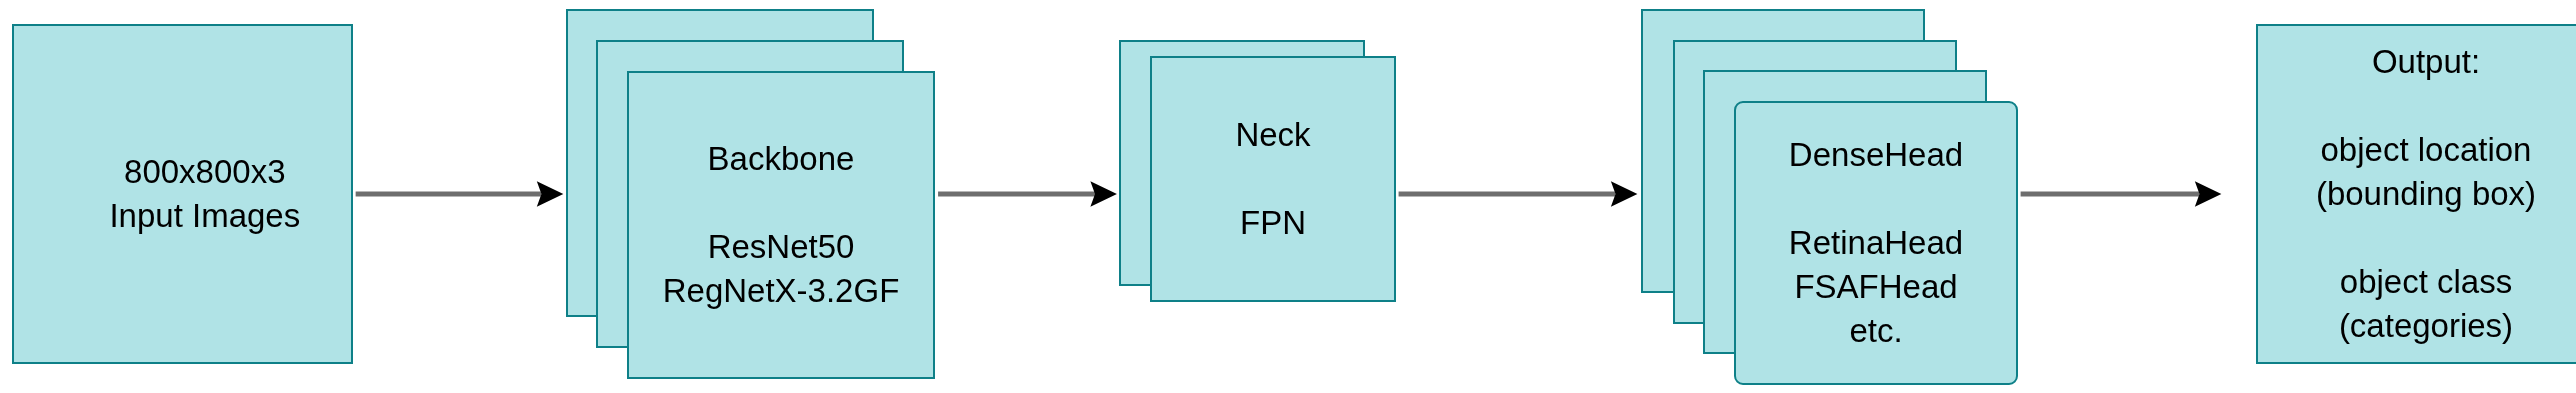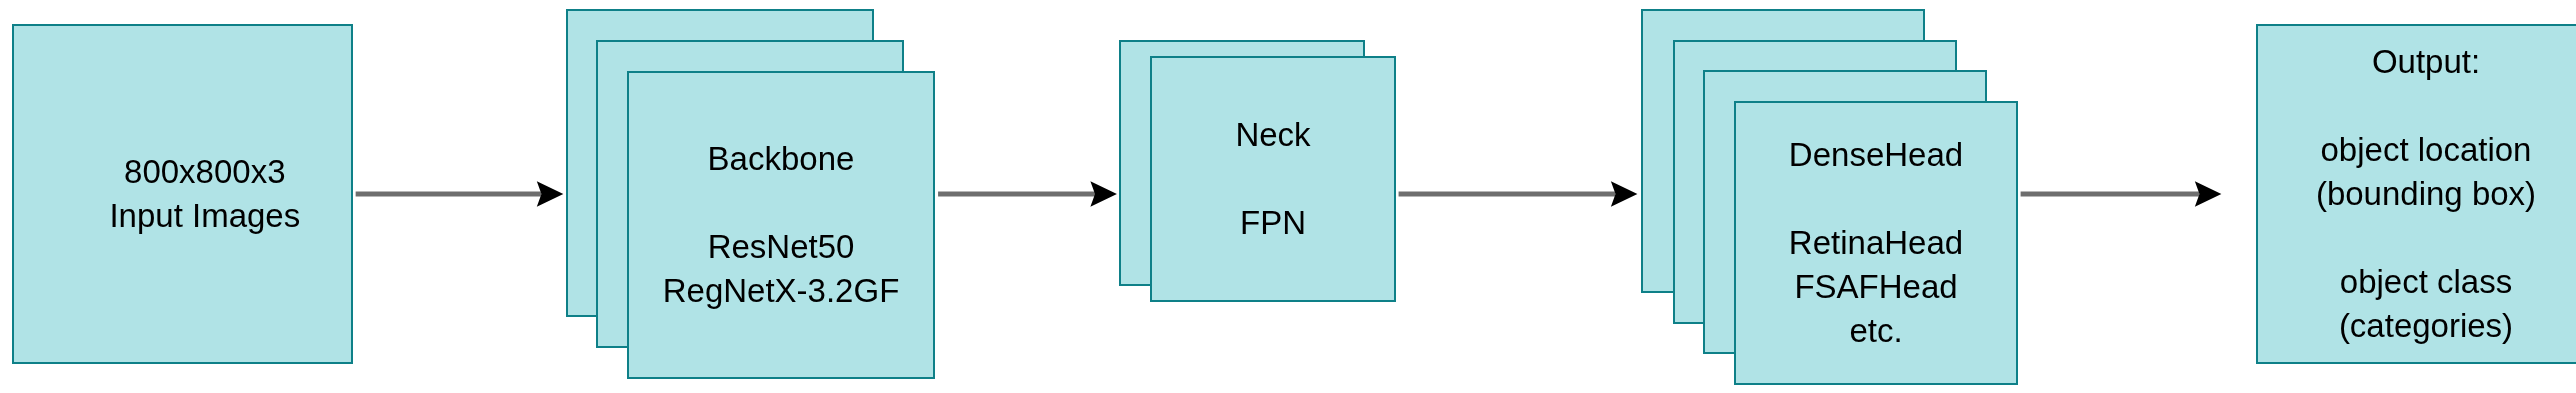--- a/index.html
+++ b/index.html
@@ -63,21 +63,21 @@
   #stack-neck { left: 1119px; top: 40px; width: 277px; height: 279px; }
   #stack-neck .layer { width: 246px; height: 246px; }
   #stack-neck .l0 { left: 0;    top: 0; }
   #stack-neck .l1 { left: 31px; top: 16px; align-items: center; }
 
   #stack-head { left: 1641px; top: 8.8px; width: 378px; height: 377px; }
   #stack-head .layer { width: 284px; height: 284px; }
   #stack-head .l0 { left: 0;     top: 0; }
   #stack-head .l1 { left: 32px;  top: 31px; }
   #stack-head .l2 { left: 62px; top: 61px; }
-  #stack-head .l3 { left: 93px; top: 92px; }
+  #stack-head .l3 { left: 93px; top: 92px; border-radius: 9px; }
 
   #arrow-1 { left: 354px;  top: 179px; width: 211px; }
   #arrow-2 { left: 937px; top: 179px; width: 181px; }
   #arrow-3 { left: 1397px; top: 179px; width: 242px; }
   #arrow-4 { left: 2019px; top: 179px; width: 204px; }
 </style>
 </head>
 <body>
 
 <div class="canvas">

